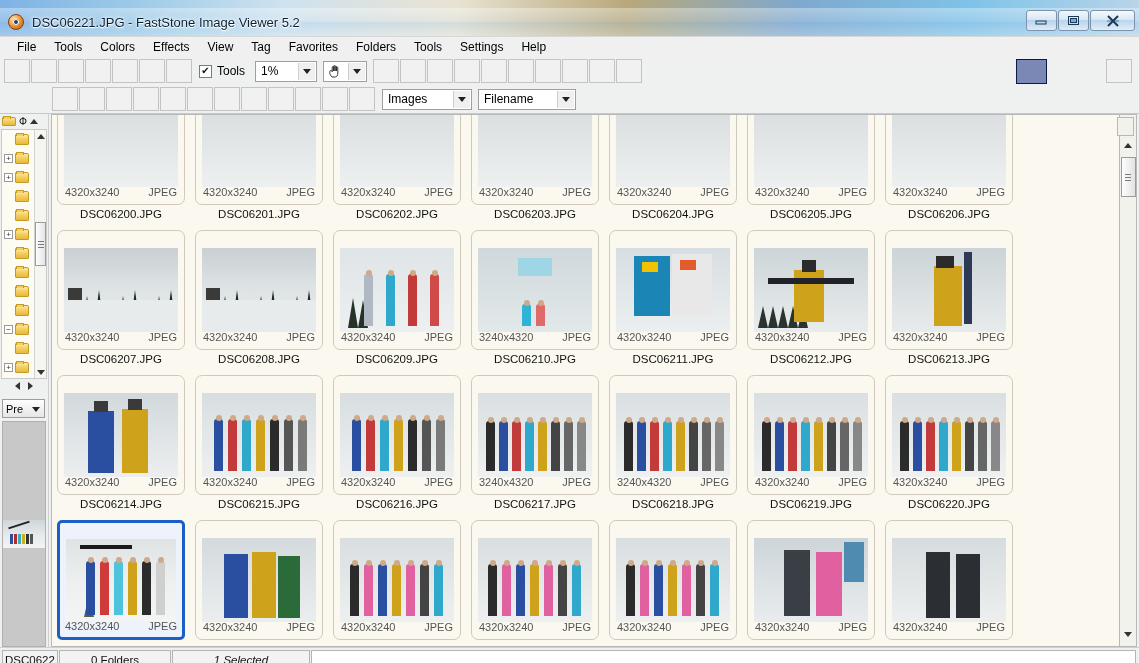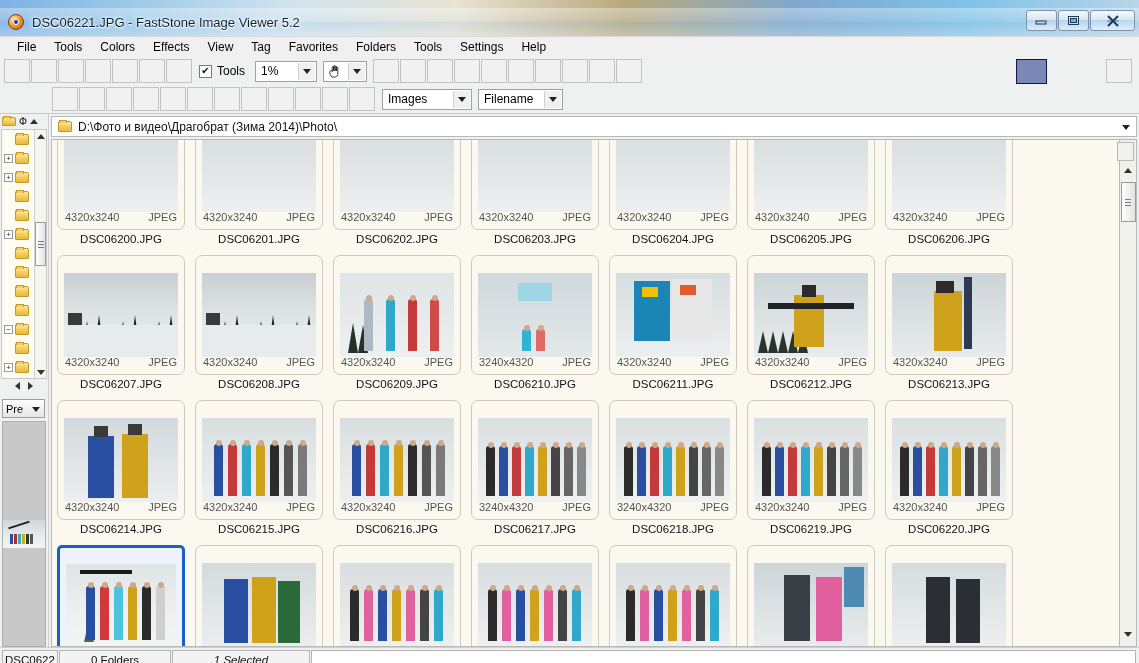--- a/index.html
+++ b/index.html
@@ -89,21 +89,21 @@
   }
   .combo .arrowbox{
     position:absolute; right:1px; top:1px; bottom:1px; width:17px;
     background:#f0f0f0; border-left:1px solid #cfcfcf;
     display:flex;align-items:center;justify-content:center;
   }
   .caret{ width:0;height:0;border-left:4px solid transparent;border-right:4px solid transparent;border-top:5px solid #222; }
   #zoom-combo{ width:62px; }
   #hand-combo{ width:44px; padding-left:3px; }
   #images-combo{ width:90px; }
-  #sort-combo{ width:85px; }
+  #sort-combo{ width:98px; }
 
   
   #body-split { flex:1 1 auto; display:flex; min-height:0; background:#eff0f0; }
 
   
   #left-panel {
     flex:0 0 48px; display:flex; flex-direction:column;
     background:#eff0f0; border-right:1px solid #cfcfcf; position:relative;
   }
   #tree-head {
@@ -460,25 +460,20 @@
           <div class="pfig" style="left:15px; background:#2fb0c8;"></div>
           <div class="pfig" style="left:19px; background:#c9b020;"></div>
           <div class="pfig" style="left:23px; background:#333;"></div>
           <div class="pfig" style="left:27px; background:#555;"></div>
           <div style="position:absolute;left:5px;top:4px;width:22px;height:2px;background:#222;transform:rotate(-18deg);"></div>
         </div>
       </div>
     </div>
 
     <div id="main-area">
-      <div id="pathbar">
-        <span class="fico"></span>
-        <span id="path-text">D:\Фото и видео\Драгобрат (Зима 2014)\Photo\</span>
-        <span id="path-caret" class="caret"></span>
-      </div>
 
       <div id="thumb-region">
         <div id="thumb-pane">
           <div id="thumb-scroller">
               <div class="thumb-row">
                 <div class="cell">
                   <div class="tile">
                     <div class="photo" style="background: linear-gradient(rgb(215, 220, 222), rgb(238, 240, 240));"></div>
                     <div class="meta">
                       <span>4320x3240</span>

